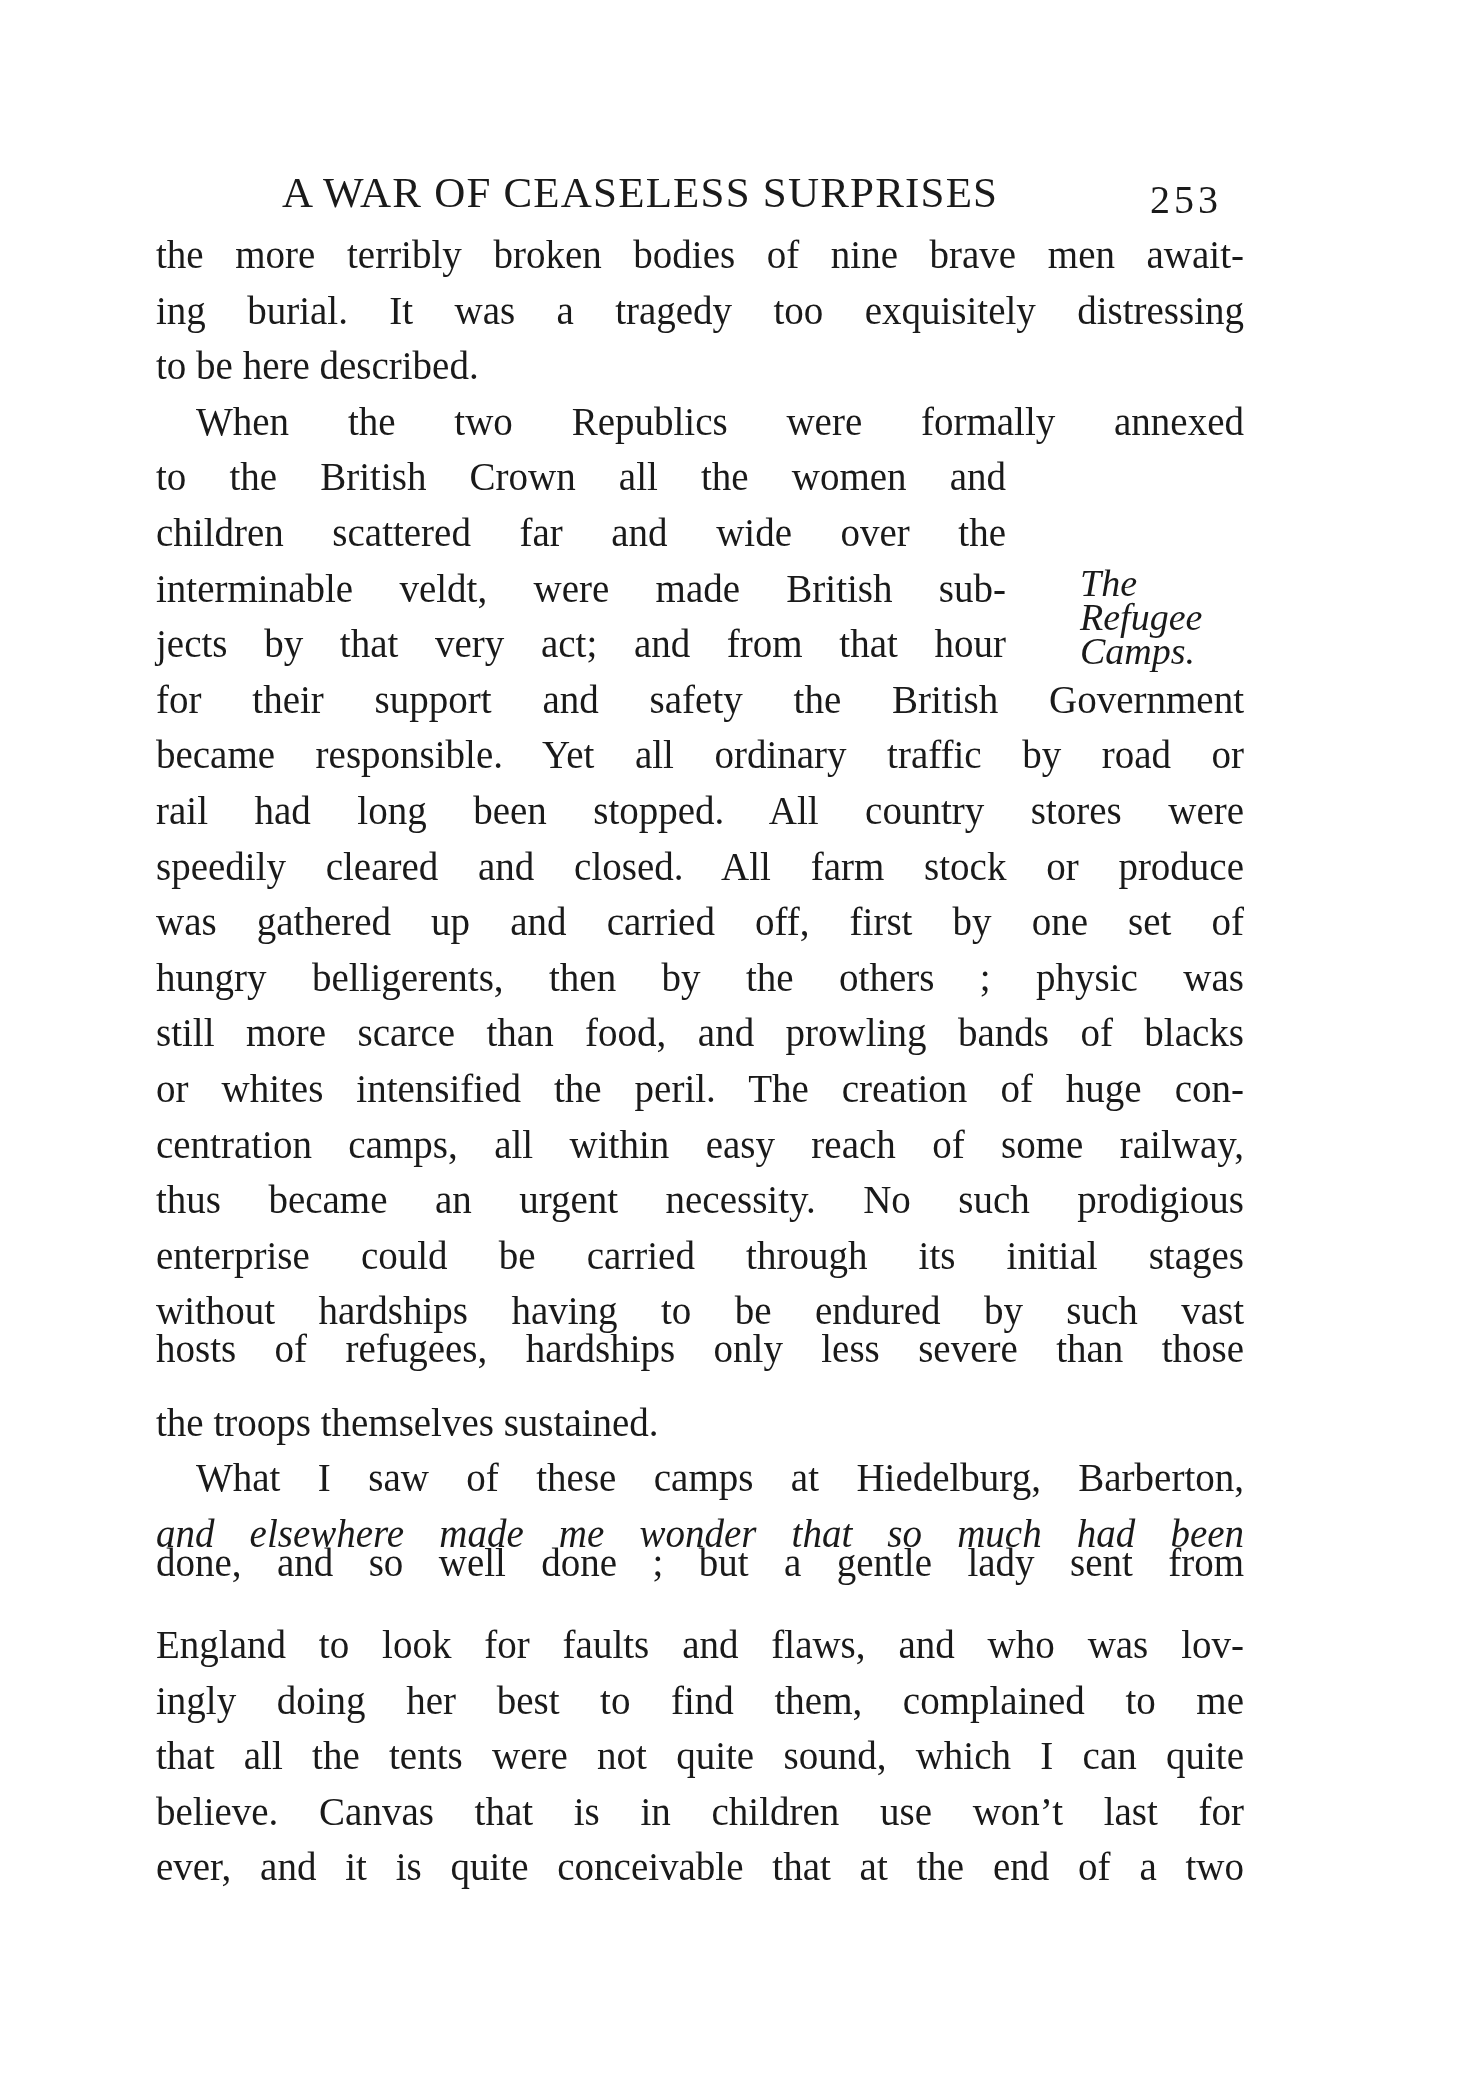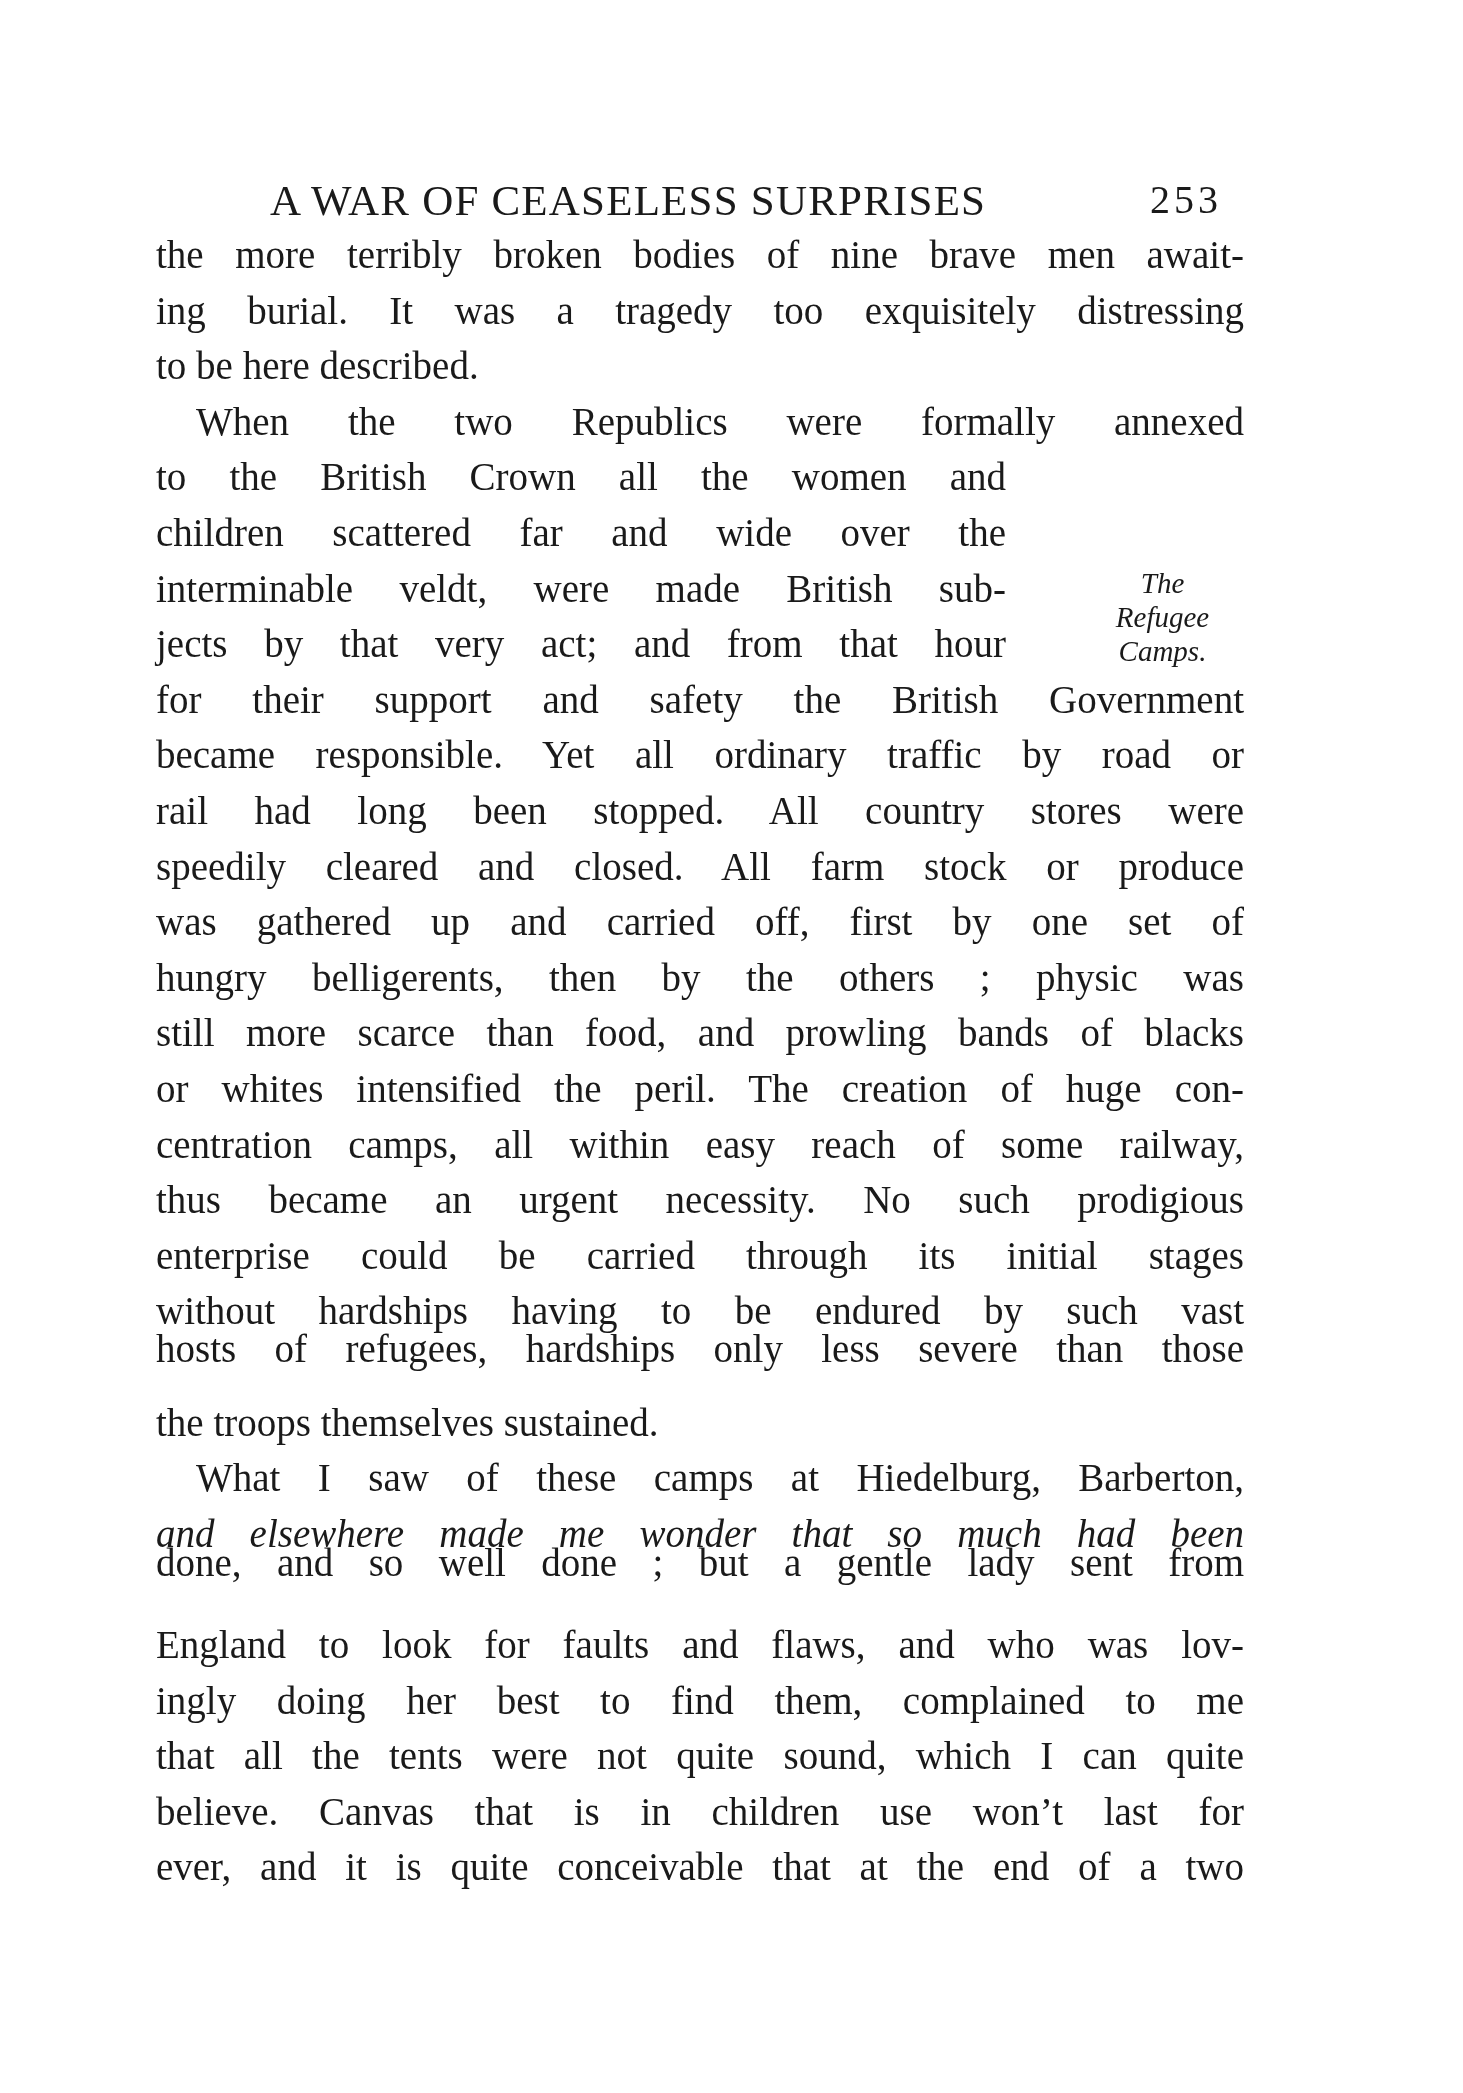--- a/index.html
+++ b/index.html
@@ -26,23 +26,22 @@
     top: 168px;
     left: 270px;
     width: 980px;
     height: 60px;
     font-size: 43px;
     letter-spacing: 1.2px;
     white-space: nowrap;
   }
   .running-head .title {
     position: absolute;
-    left: 0;
+    left: 12px;
     top: 0;
-    margin-top: 8px;
   }
   .running-head .page-number {
     position: absolute;
     left: 880px;
     top: 8px;
     font-size: 40px;
     letter-spacing: 4px;
   }
   .line {
     position: absolute;
@@ -64,23 +63,23 @@
   .line.indent {
     left: 196px;
     width: 1048px;
   }
   .margin-note {
     position: absolute;
     left: 1080px;
     top: 566px;
     width: 165px;
     font-style: italic;
-    font-size: 29px;
+    font-size: 38px;
     line-height: 34px;
-    text-align: center;
+    text-align: left;
   }
   .margin-note span {
     display: block;
   }
 </style>
 </head>
 <body>
 
 <div class="page">
 

